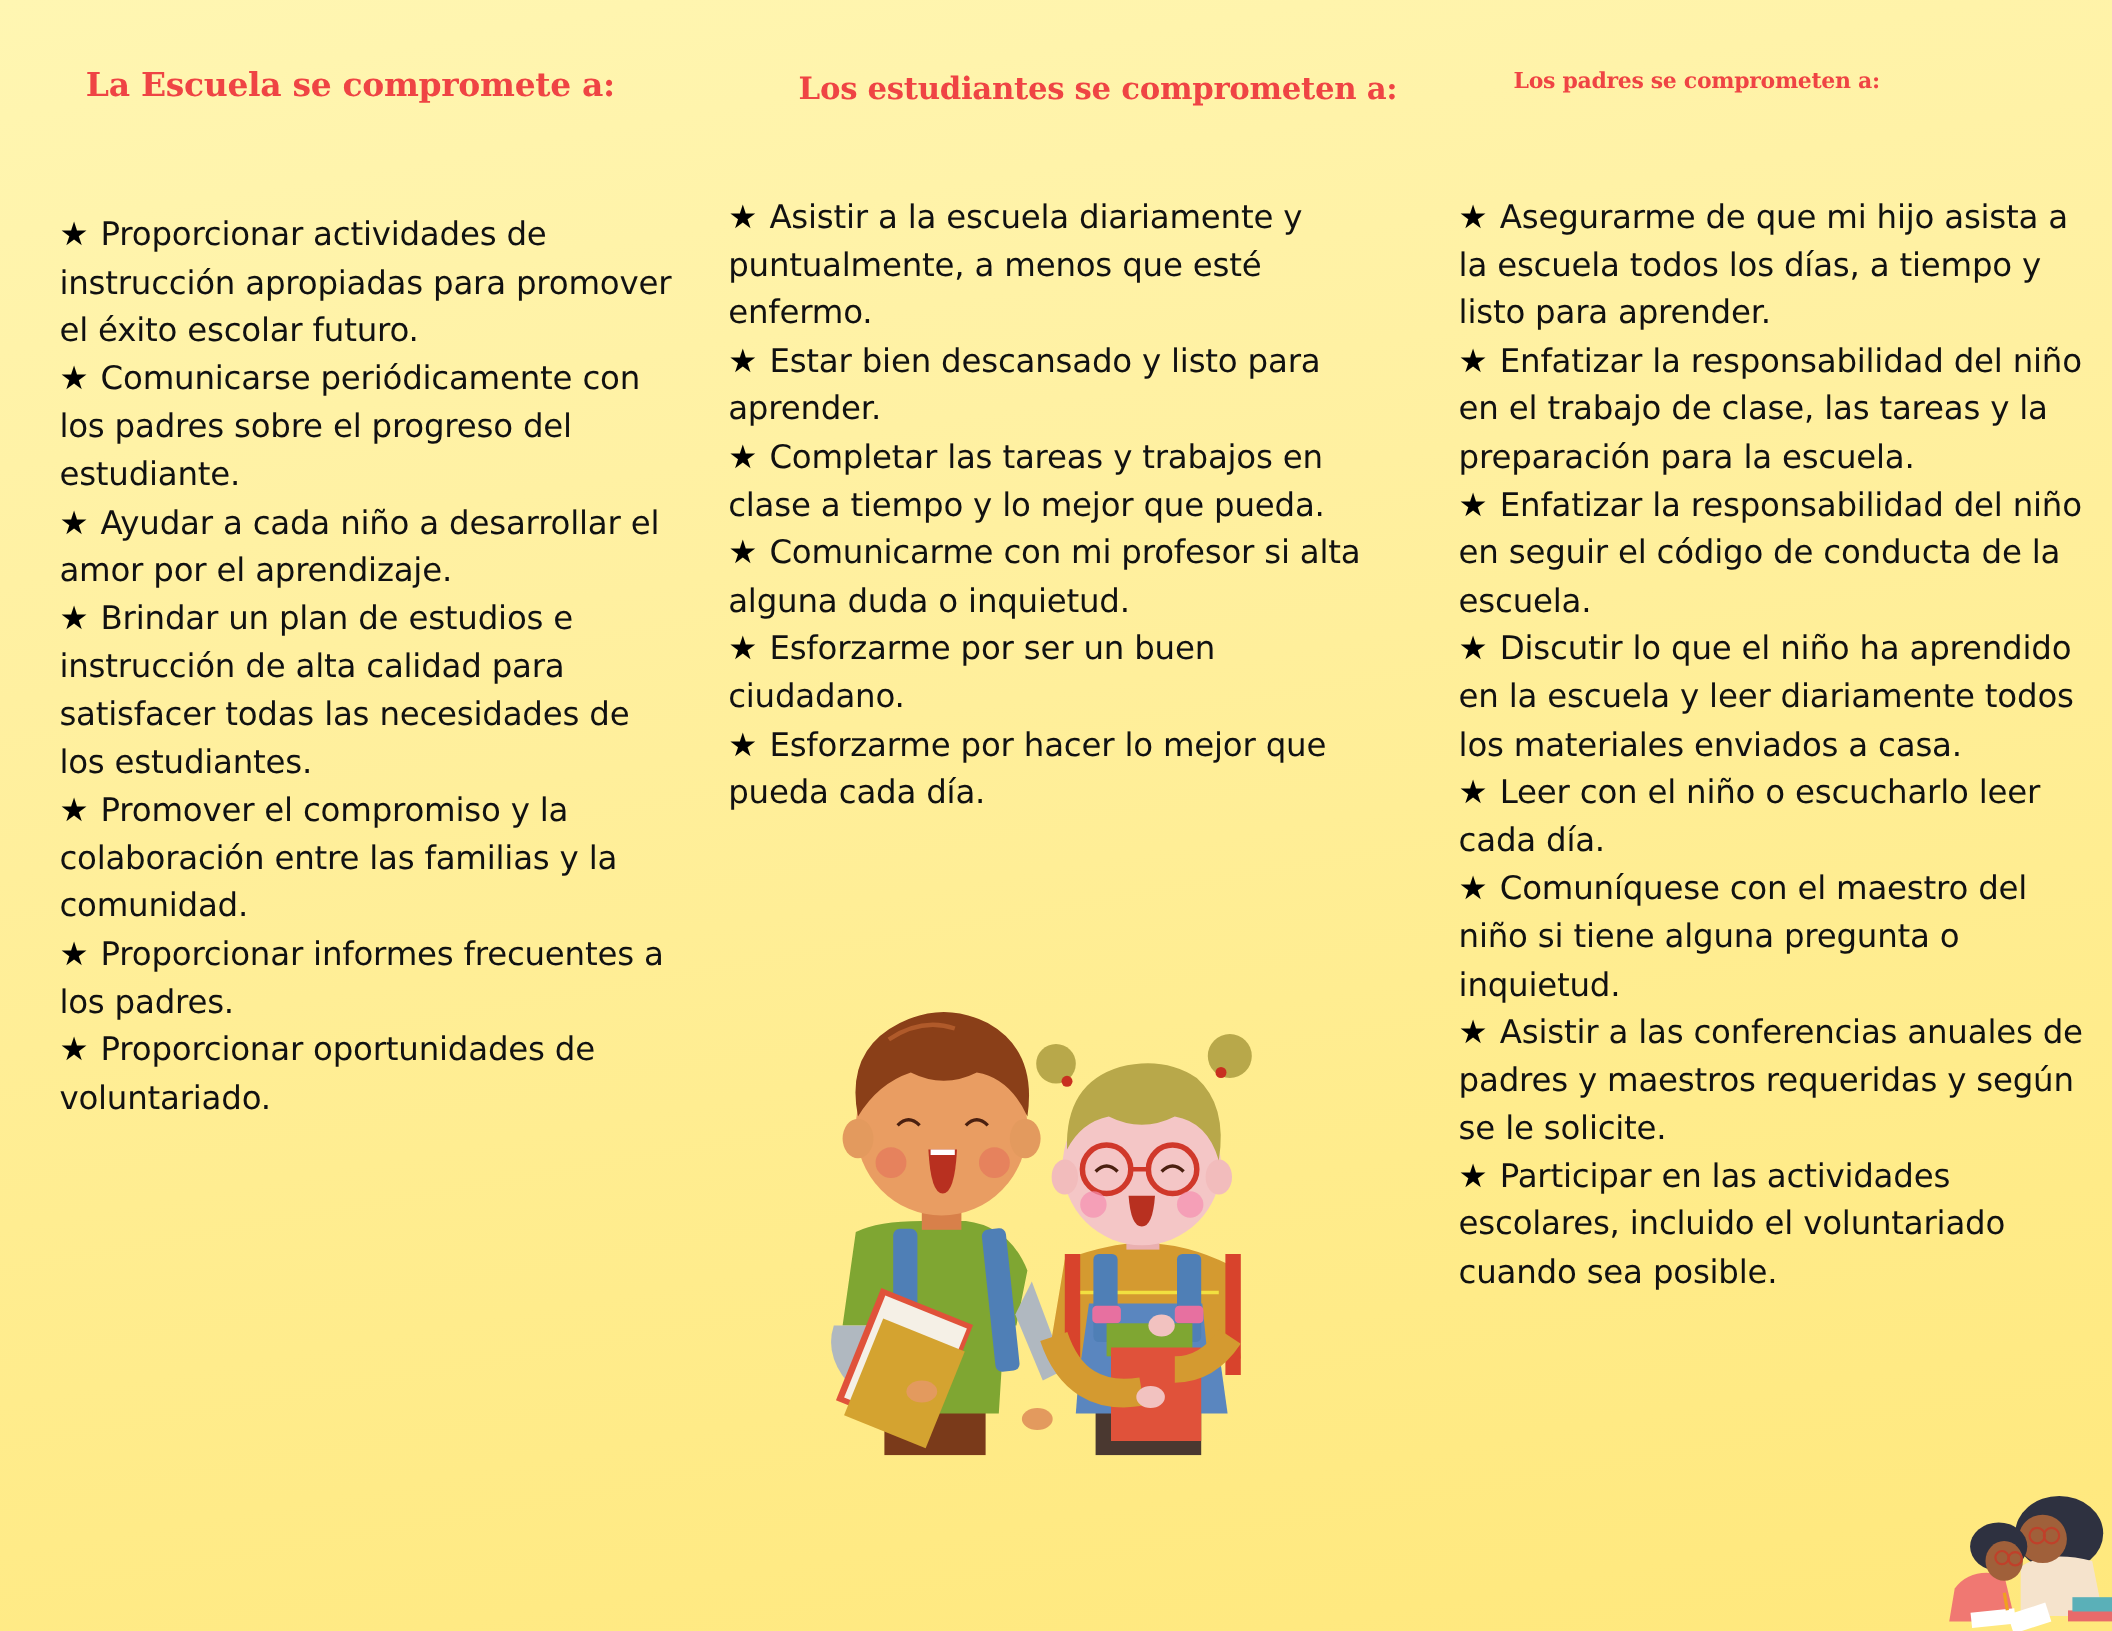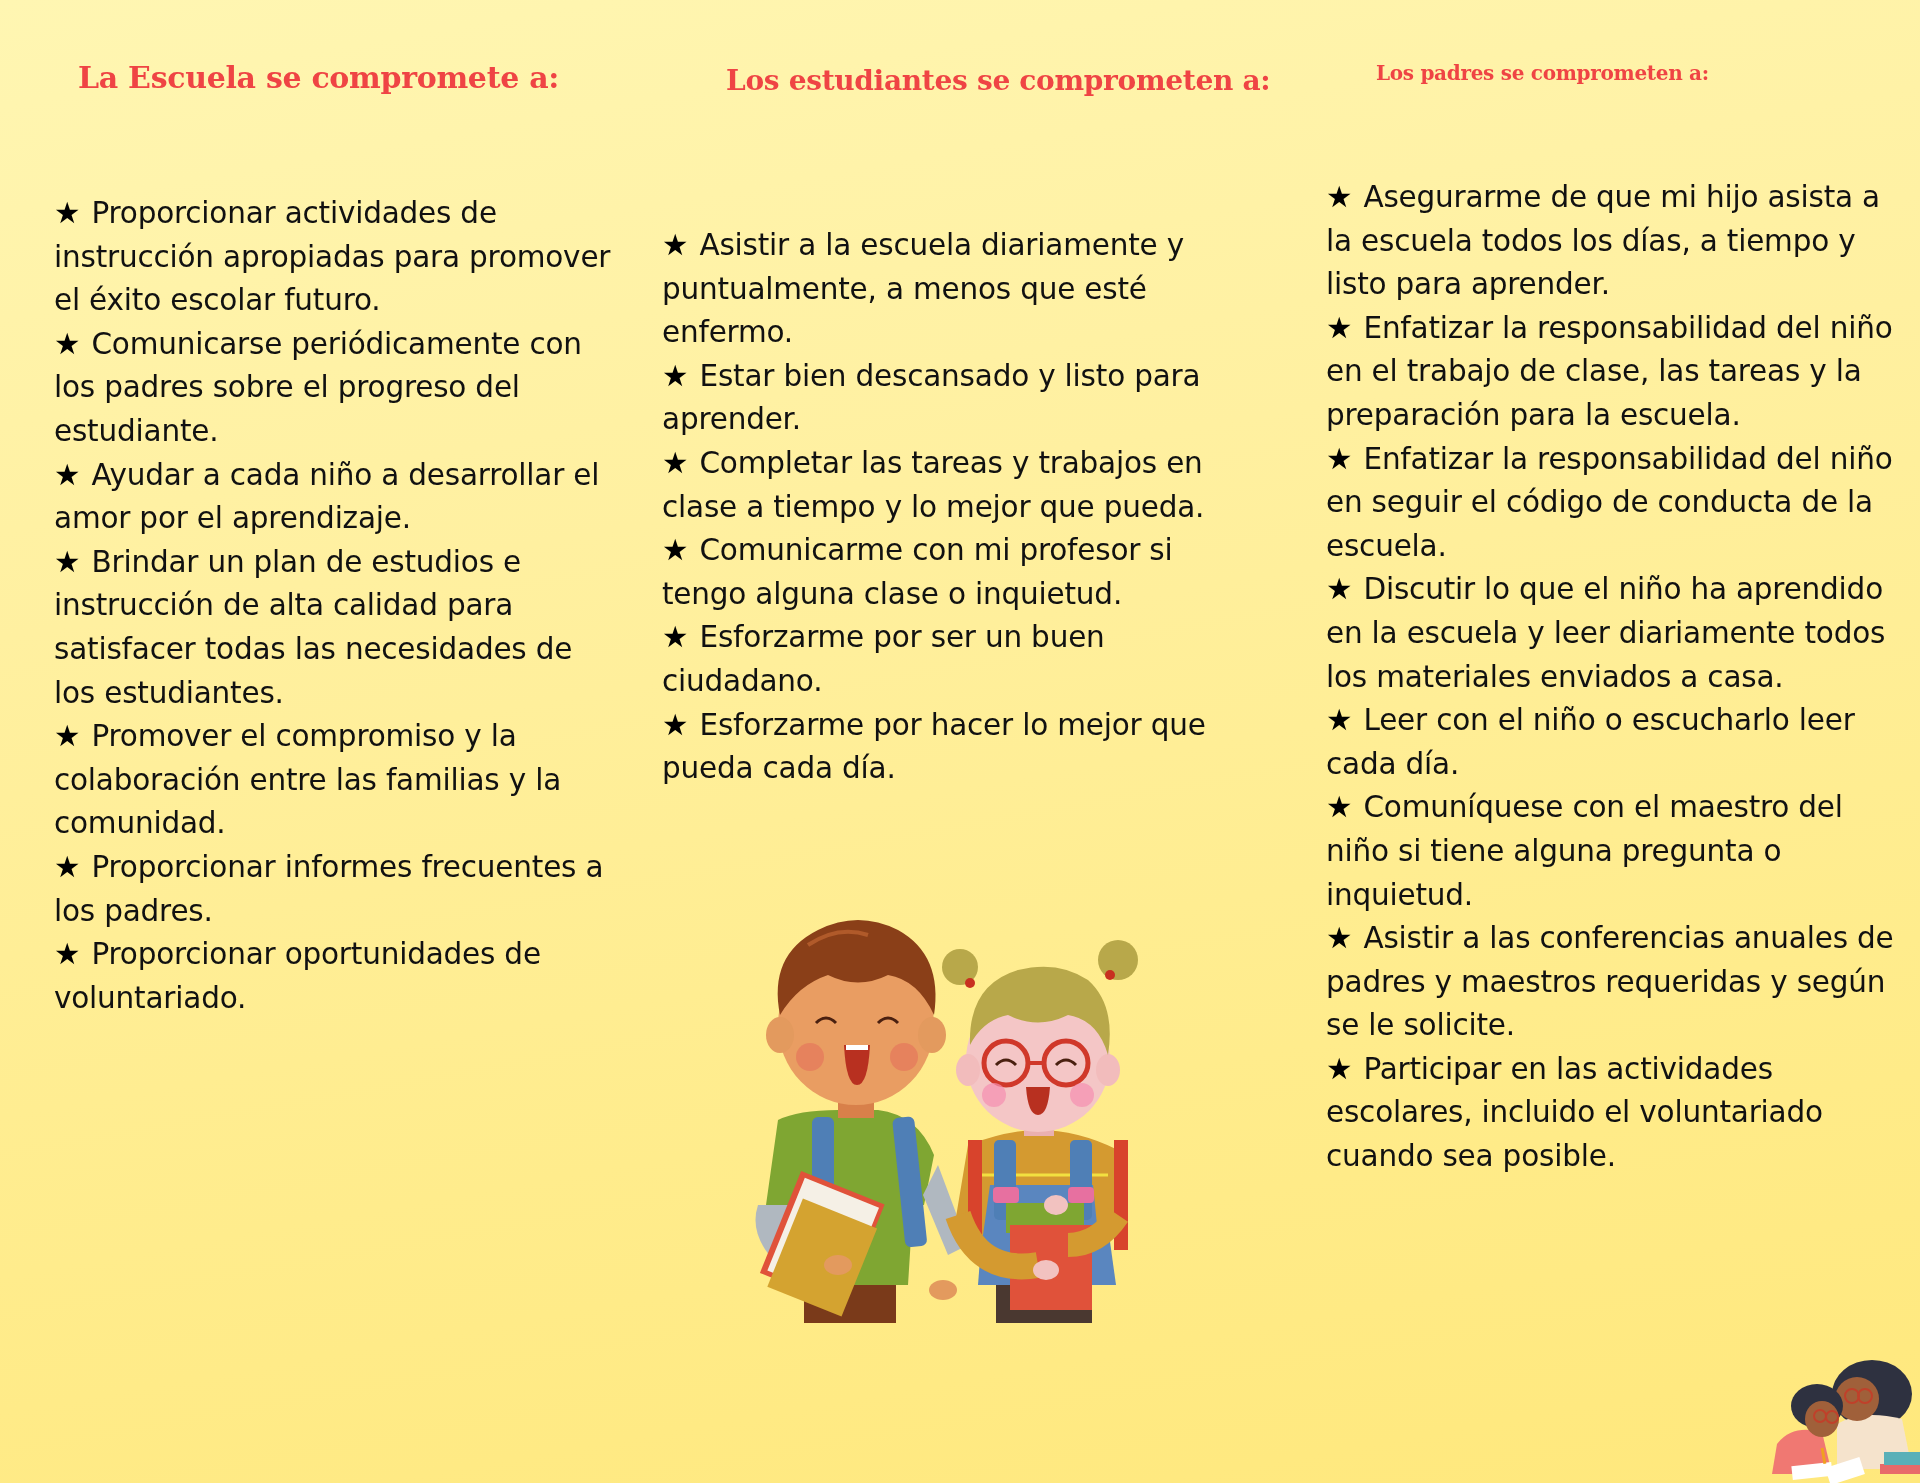--- a/index.html
+++ b/index.html
@@ -42,21 +42,21 @@
       top: 176px;
       left: 0;
       margin: 0;
       padding: 0;
       list-style: none;
       font-size: 29.5px;
       line-height: 43.6px;
       letter-spacing: -0.2px;
     }
     .col-school .items { width: 560px; margin-top: 16px; }
-    .col-students .items { width: 600px; margin-top: 48px; }
+    .col-students .items { width: 600px; }
     .col-parents .items { width: 580px; }
 
     .item { margin: 0; padding: 0; }
     .star { color: #000; margin-right: 2px; }
 
     .illustration-kids {
       position: absolute;
       left: 738px;
       top: 905px;
       width: 416px;
@@ -85,21 +85,21 @@
     <li class="item"><span class="star">★</span> <span>Proporcionar oportunidades de voluntariado.</span></li>
   </ul>
 </section>
 
 <section class="column col-students">
   <h2 class="heading">Los estudiantes se comprometen a:</h2>
   <ul class="items">
     <li class="item"><span class="star">★</span> <span>Asistir a la escuela diariamente y puntualmente, a menos que esté enfermo.</span></li>
     <li class="item"><span class="star">★</span> <span>Estar bien descansado y listo para aprender.</span></li>
     <li class="item"><span class="star">★</span> <span>Completar las tareas y trabajos en clase a tiempo y lo mejor que pueda.</span></li>
-    <li class="item"><span class="star">★</span> <span>Comunicarme con mi profesor si tengo alguna clase o inquietud.</span></li>
+    <li class="item"><span class="star">★</span> <span>Comunicarme con mi profesor si alta alguna duda o inquietud.</span></li>
     <li class="item"><span class="star">★</span> <span>Esforzarme por ser un buen ciudadano.</span></li>
     <li class="item"><span class="star">★</span> <span>Esforzarme por hacer lo mejor que pueda cada día.</span></li>
   </ul>
 </section>
 
 <section class="column col-parents">
   <h2 class="heading">Los padres se comprometen a:</h2>
   <ul class="items">
     <li class="item"><span class="star">★</span> <span>Asegurarme de que mi hijo asista a la escuela todos los días, a tiempo y listo para aprender.</span></li>
     <li class="item"><span class="star">★</span> <span>Enfatizar la responsabilidad del niño en el trabajo de clase, las tareas y la preparación para la escuela.</span></li>

